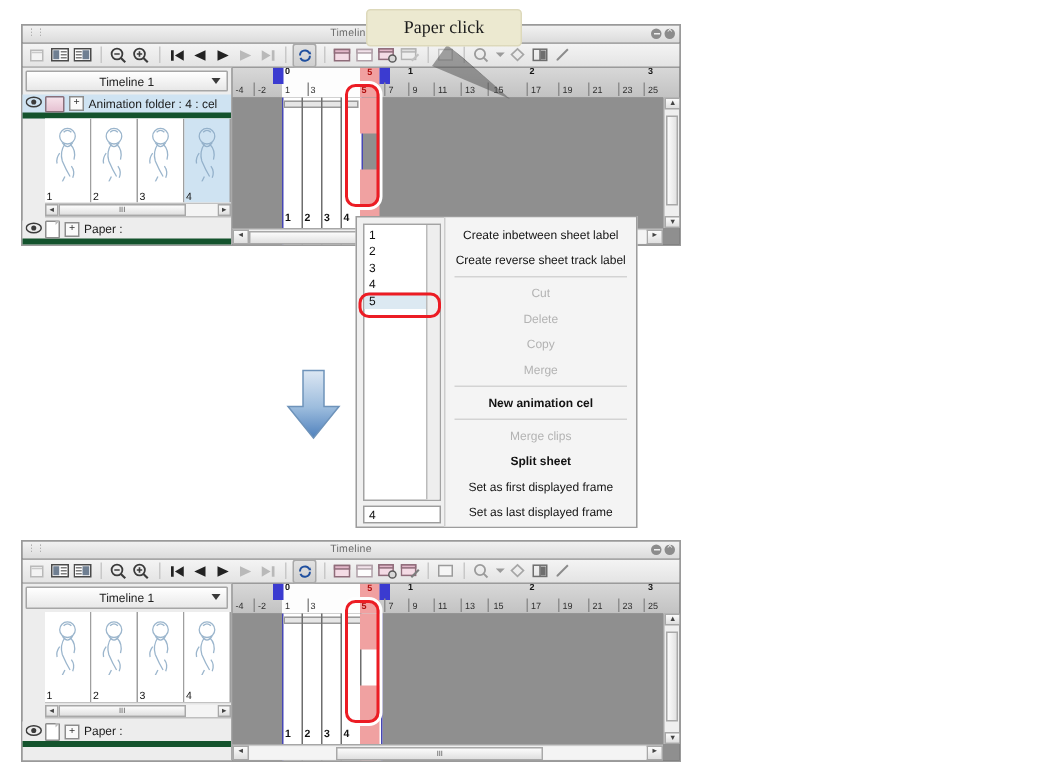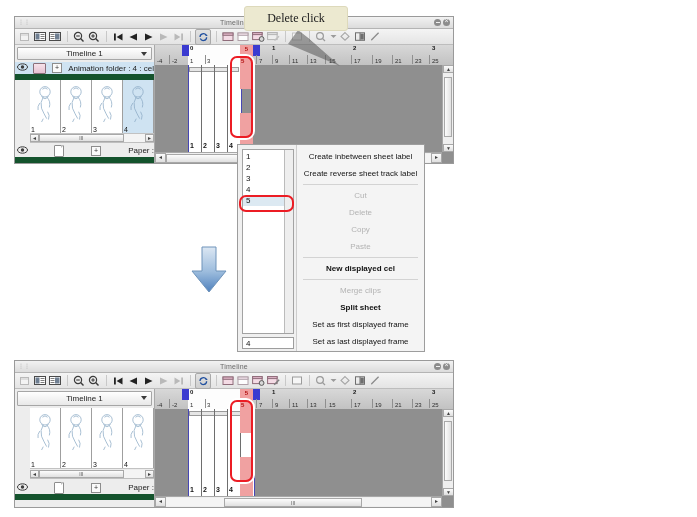--- a/index.html
+++ b/index.html
@@ -34,21 +34,21 @@
   .tl-right{flex:1;position:relative;background:#8f8f8f;overflow:hidden;}
 
   
   .tl-select{margin:2px;height:13px;background:linear-gradient(#ffffff,#e8e8e8);border:1px solid #a6a6a6;
              border-radius:1px;display:flex;align-items:center;justify-content:center;position:relative;
              font-size:8px;color:#222;}
   .tl-select .caret{position:absolute;right:4px;top:4px;width:0;height:0;border-left:3px solid transparent;
              border-right:3px solid transparent;border-top:4px solid #3a3a3a;}
 
   
-  .layer-row{display:flex;align-items:center;height:13px;background:#cfe3f2;border-bottom:6px solid #14532d;justify-content:space-between;}
+  .layer-row{display:flex;align-items:center;height:13px;background:#cfe3f2;border-bottom:4px solid #14532d;}
   .layer-row.plain{background:#ededed;}
   .eye{width:15px;text-align:center;font-size:8px;color:#2b2b2b;}
   .lyr-ico{width:11px;height:9px;border:1px solid #8a6f7a;background:linear-gradient(#f6e2ea,#e6c2d2);
            border-radius:1px;margin-right:3px;}
   .lyr-ico.paper{background:#ffffff;border:1px solid #8d8d8d;width:8px;height:10px;position:relative;}
   .lyr-ico.paper::after{content:"";position:absolute;right:-1px;top:-1px;border-left:3px solid #bbb;
            border-bottom:3px solid transparent;}
   .plusbox{width:8px;height:8px;border:1px solid #8d8d8d;background:#fafafa;font-size:7px;line-height:7px;
            text-align:center;color:#333;margin-right:3px;}
   .lyr-label{font-size:8px;color:#1b1b1b;white-space:nowrap;}
@@ -455,21 +455,21 @@
 </div>
 
 <div class="ring white" style="left:228px;top:54px;width:27px;height:86px;"></div>
 <div class="ring" style="left:230px;top:56px;width:23px;height:82px;"></div>
 
 <svg class="callout-tail" style="left:236px;top:26px;width:110px;height:44px;" viewBox="0 0 110 44">
   <path d="M62 4 L104 40 L52 18 Z" fill="#555" opacity="0.55"></path>
   <path d="M62 4 L104 40 L72 12 Z" fill="#2b2b2b" opacity="0.75"></path>
 </svg>
 <div class="callout" style="left:244px;top:6px;width:82px;text-align:center;">
-  <span>Delete click</span>
+  <span>Paper click</span>
 </div>
 
 <div class="ctxwrap" style="left:237px;top:144px;width:188px;height:208px;">
   <div class="ctx-listpane">
     <div class="ctx-list">
       <div class="ctx-list-inner">
         <div class="ctx-li">1</div>
         <div class="ctx-li">2</div>
         <div class="ctx-li">3</div>
         <div class="ctx-li">4</div>
@@ -480,23 +480,23 @@
     <div class="ctx-field">4</div>
   </div>
 
   <div class="ctx-menu">
     <div class="ctx-item">Create inbetween sheet label</div>
     <div class="ctx-item">Create reverse sheet track label</div>
     <div class="ctx-div"></div>
     <div class="ctx-item disabled">Cut</div>
     <div class="ctx-item disabled">Delete</div>
     <div class="ctx-item disabled">Copy</div>
-    <div class="ctx-item disabled">Paste</div>
+    <div class="ctx-item disabled">Merge</div>
     <div class="ctx-div"></div>
-    <div class="ctx-item bold">New displayed cel</div>
+    <div class="ctx-item bold">New animation cel</div>
     <div class="ctx-div"></div>
     <div class="ctx-item disabled">Merge clips</div>
     <div class="ctx-item bold">Split sheet</div>
     <div class="ctx-item">Set as first displayed frame</div>
     <div class="ctx-item">Set as last displayed frame</div>
   </div>
 </div>
 
 <div class="ring" style="left:239px;top:195px;width:55px;height:17px;"></div>
 

